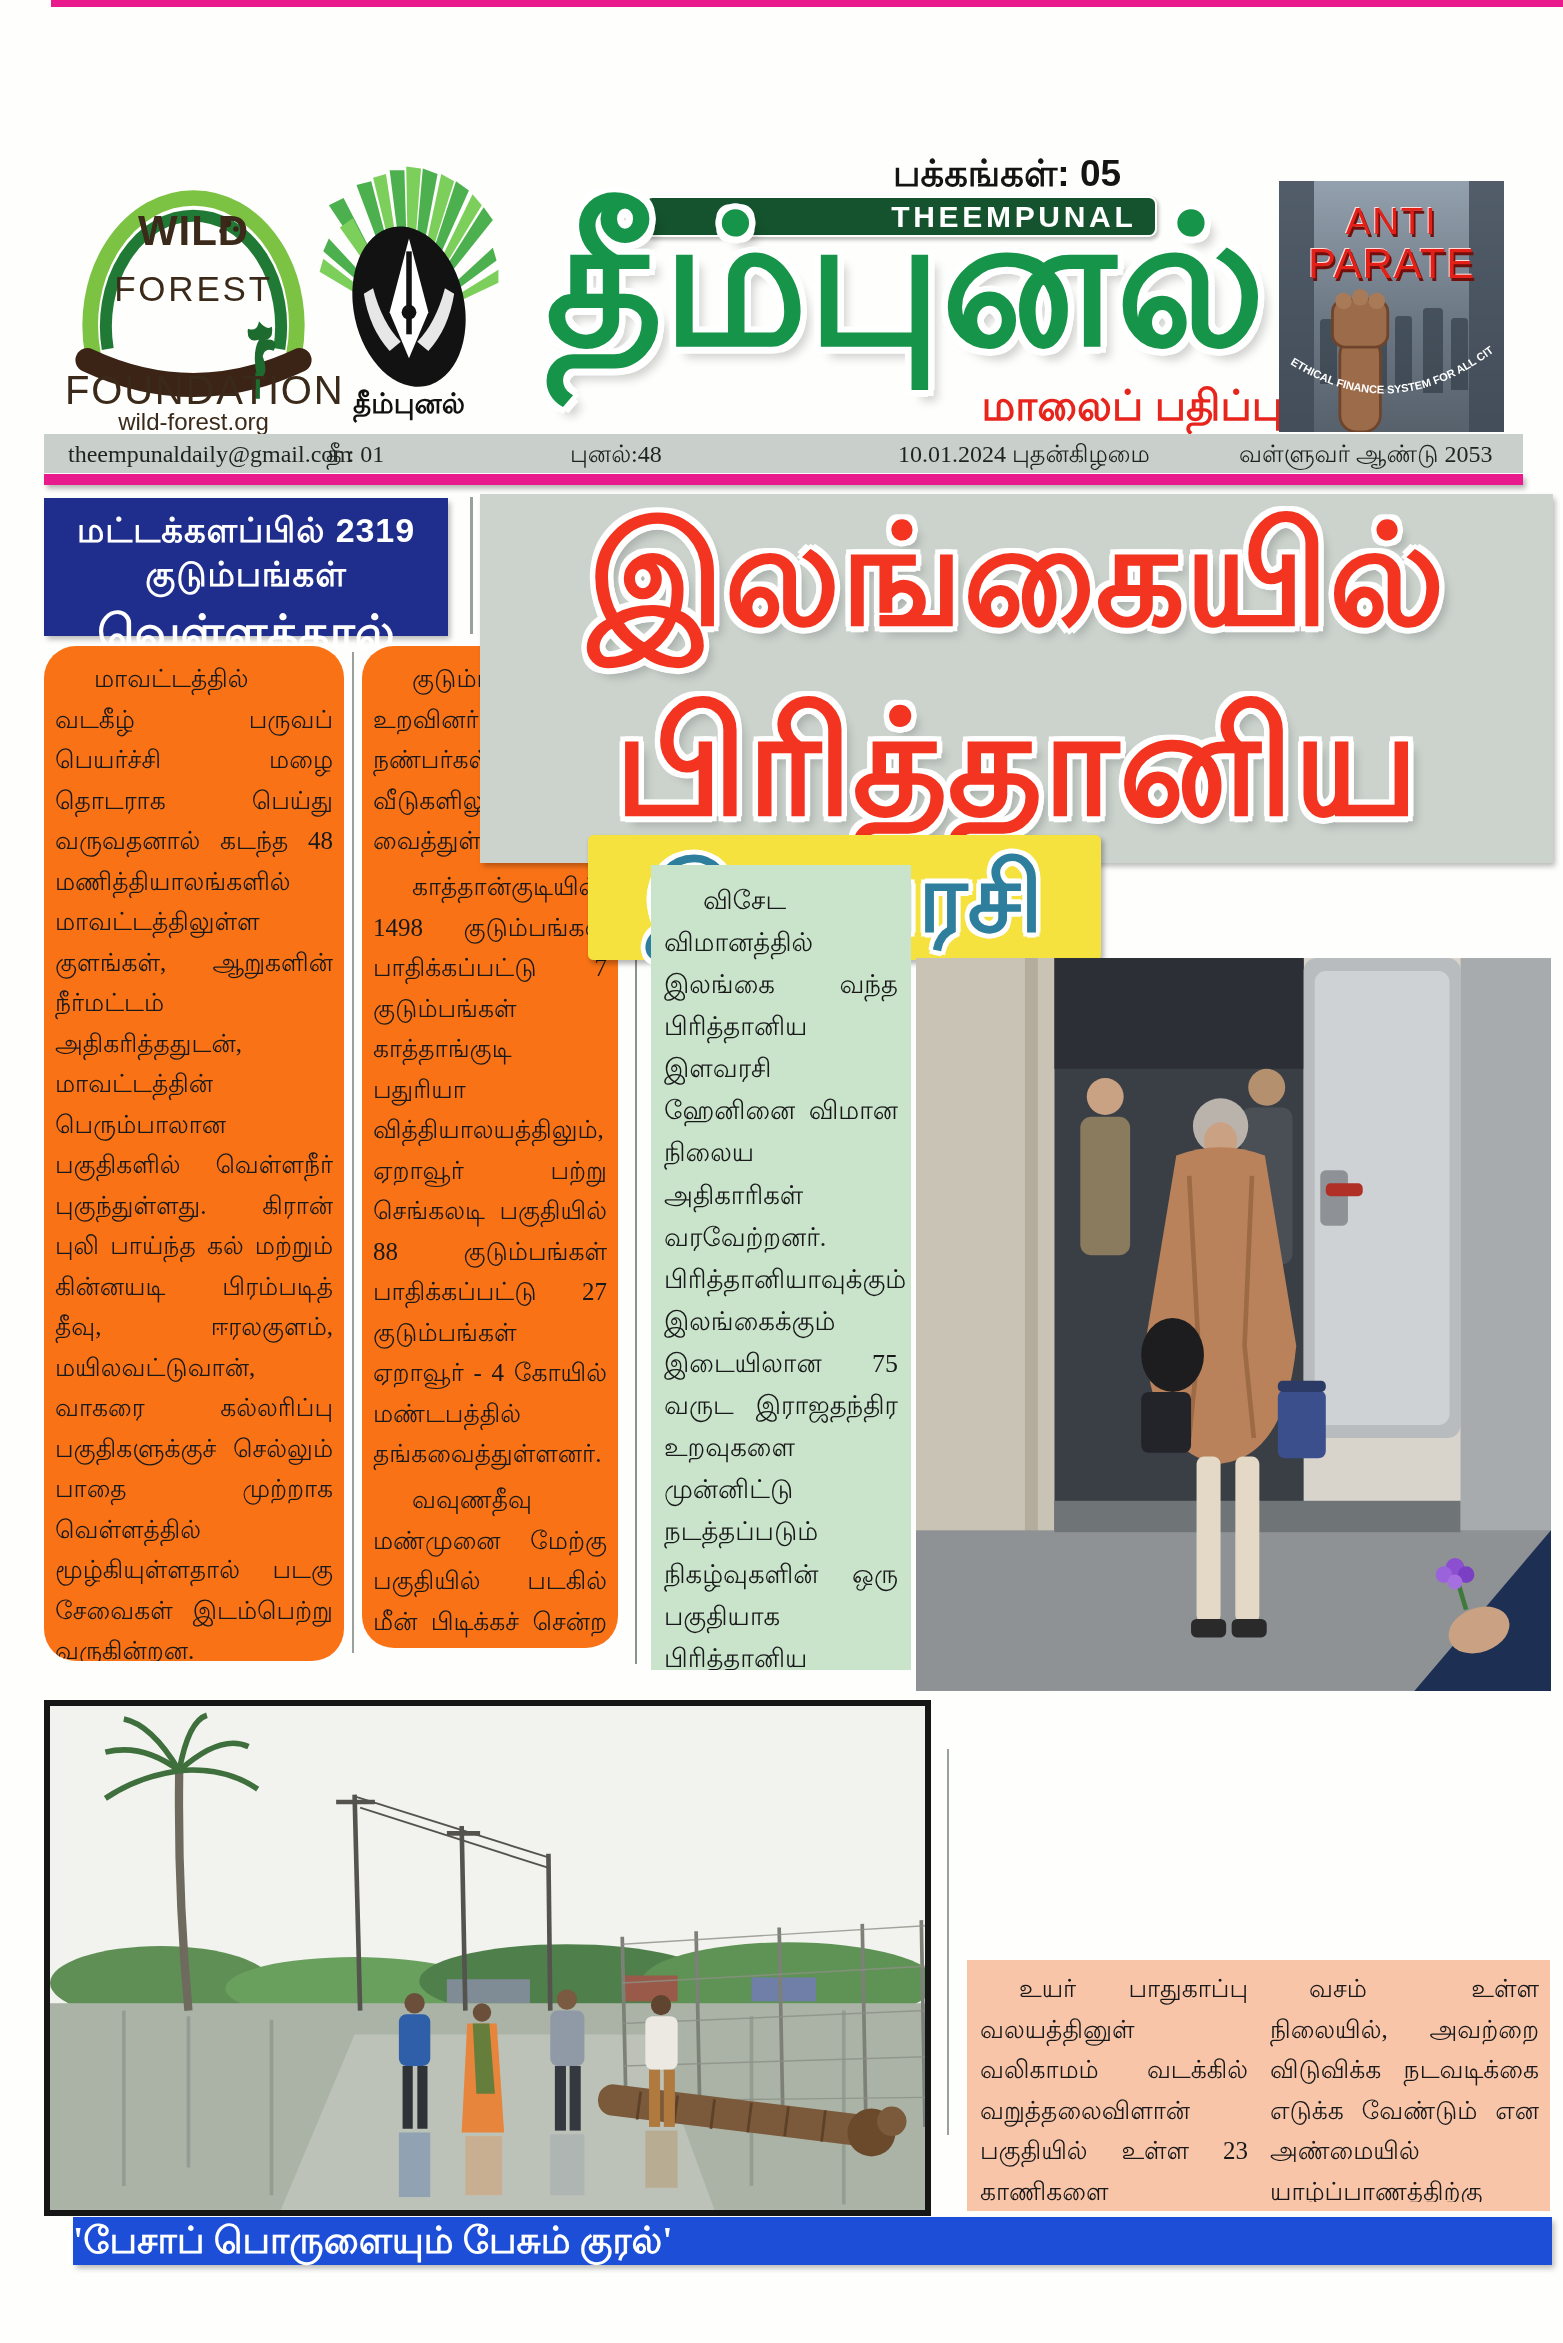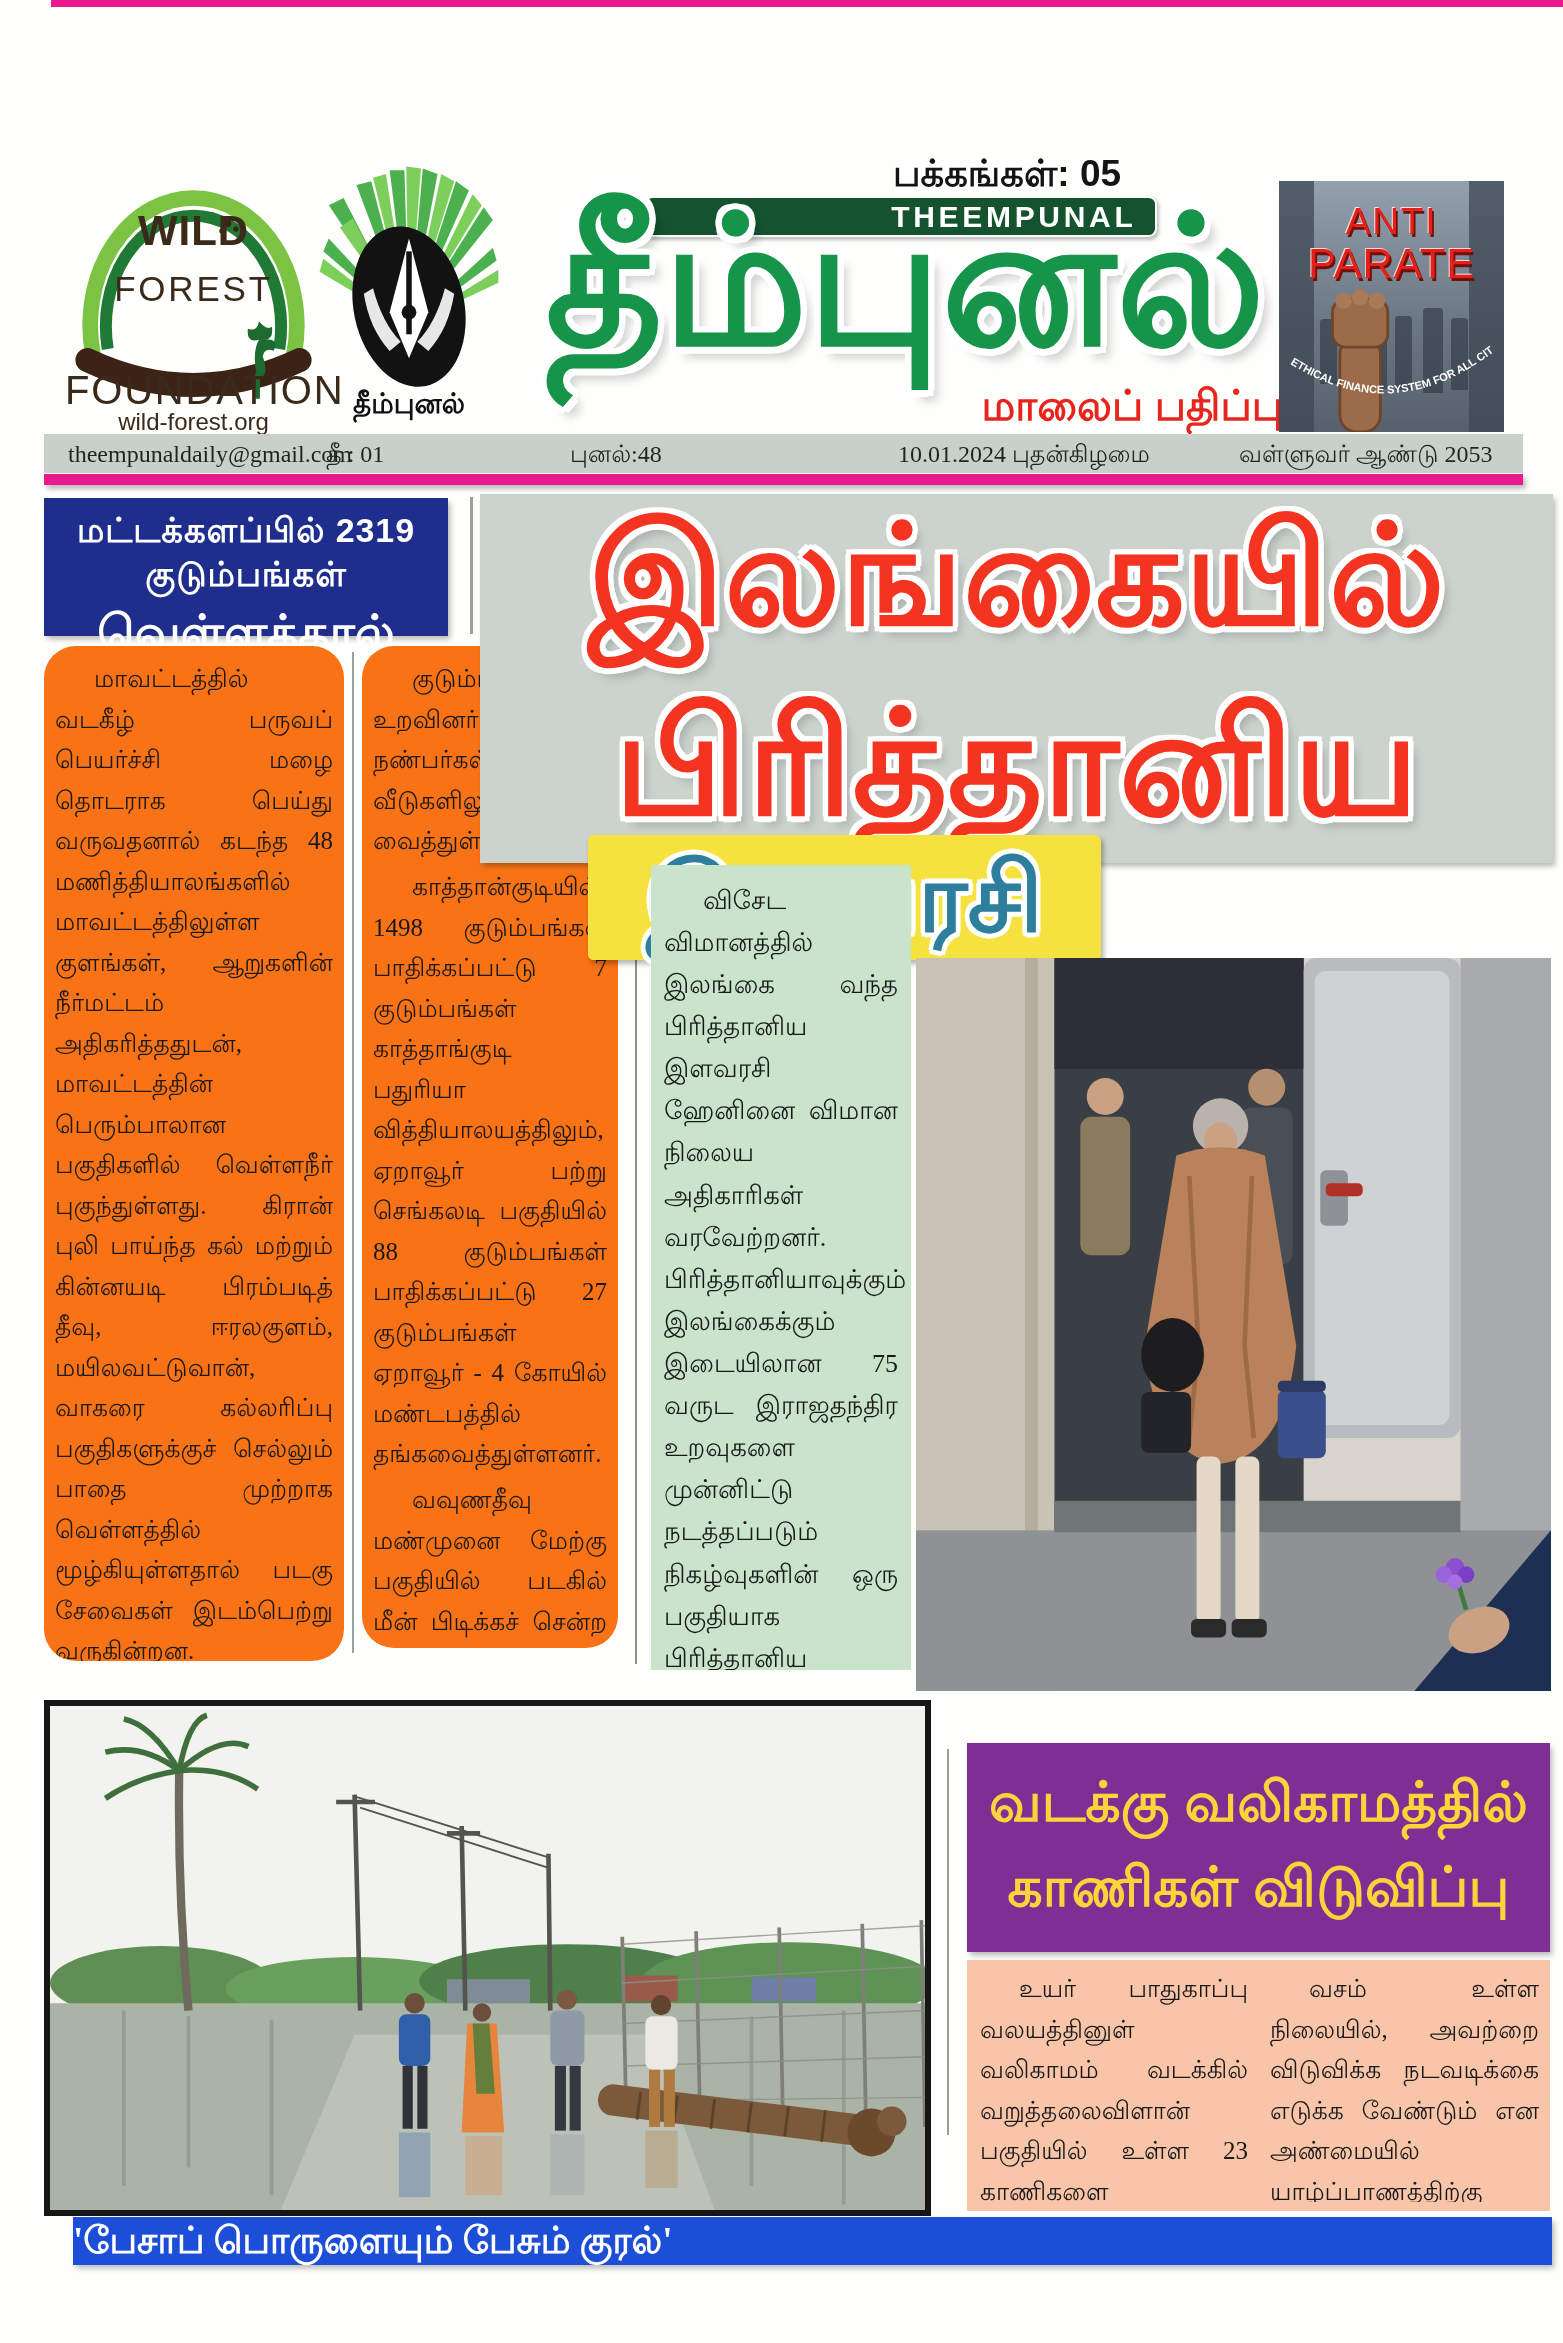--- a/index.html
+++ b/index.html
@@ -330,24 +330,20 @@
           <rect x="378" y="462" width="34" height="70" fill="#2f5fa8"></rect>
           <rect x="450" y="466" width="40" height="64" fill="#e8853c"></rect>
           <rect x="542" y="464" width="37" height="66" fill="#8f9aa6"></rect>
           <rect x="645" y="460" width="35" height="62" fill="#b07a3f"></rect>
         </g>
       </g>
     </svg>
   </div>
   <div class="abs vrule" style="left:947px;top:1749px;width:1.8px;height:386px;"></div>
 
-  <div class="abs purplebox shadow" style="left:967px;top:1743px;width:583px;height:209px;padding-top:16.6px;box-sizing:border-box;">
-    <div class="l">வடக்கு வலிகாமத்தில்</div>
-    <div class="l">காணிகள் விடுவிப்பு</div>
-  </div>
   <div class="abs salmon" style="left:967px;top:1960px;width:583px;height:251px;">
     <div class="abs col" style="left:13px;top:9.2px;width:268px;height:233px;">
       <p>உயர் பாதுகாப்பு வலயத்தினுள் வலிகாமம் வடக்கில் வறுத்தலைவிளான் பகுதியில் உள்ள 23 காணிகளை விடுவிக்கவுள்ளதாக யாழ்.மாவட்ட செயலகத்திற்கு இராணுவம் அறிவித்துள்ளது.</p>
 
     </div>
     <div class="abs col" style="left:303px;top:9.2px;width:269px;height:233px;">
       <p>வசம் உள்ள நிலையில், அவற்றை விடுவிக்க நடவடிக்கை எடுக்க வேண்டும் என அண்மையில் யாழ்ப்பாணத்திற்கு விஜயம் மேற்கொண்ட ஜனாதிபதியிடம் கோரிக்கை விடுக்கப்பட்ட நிலையிலேயே குறித்த நடவடிக்கை எடுக்கப்பட்டுள்ளமை குறிப்பிடத்தக்கது.</p>
     </div>
   </div>
 

